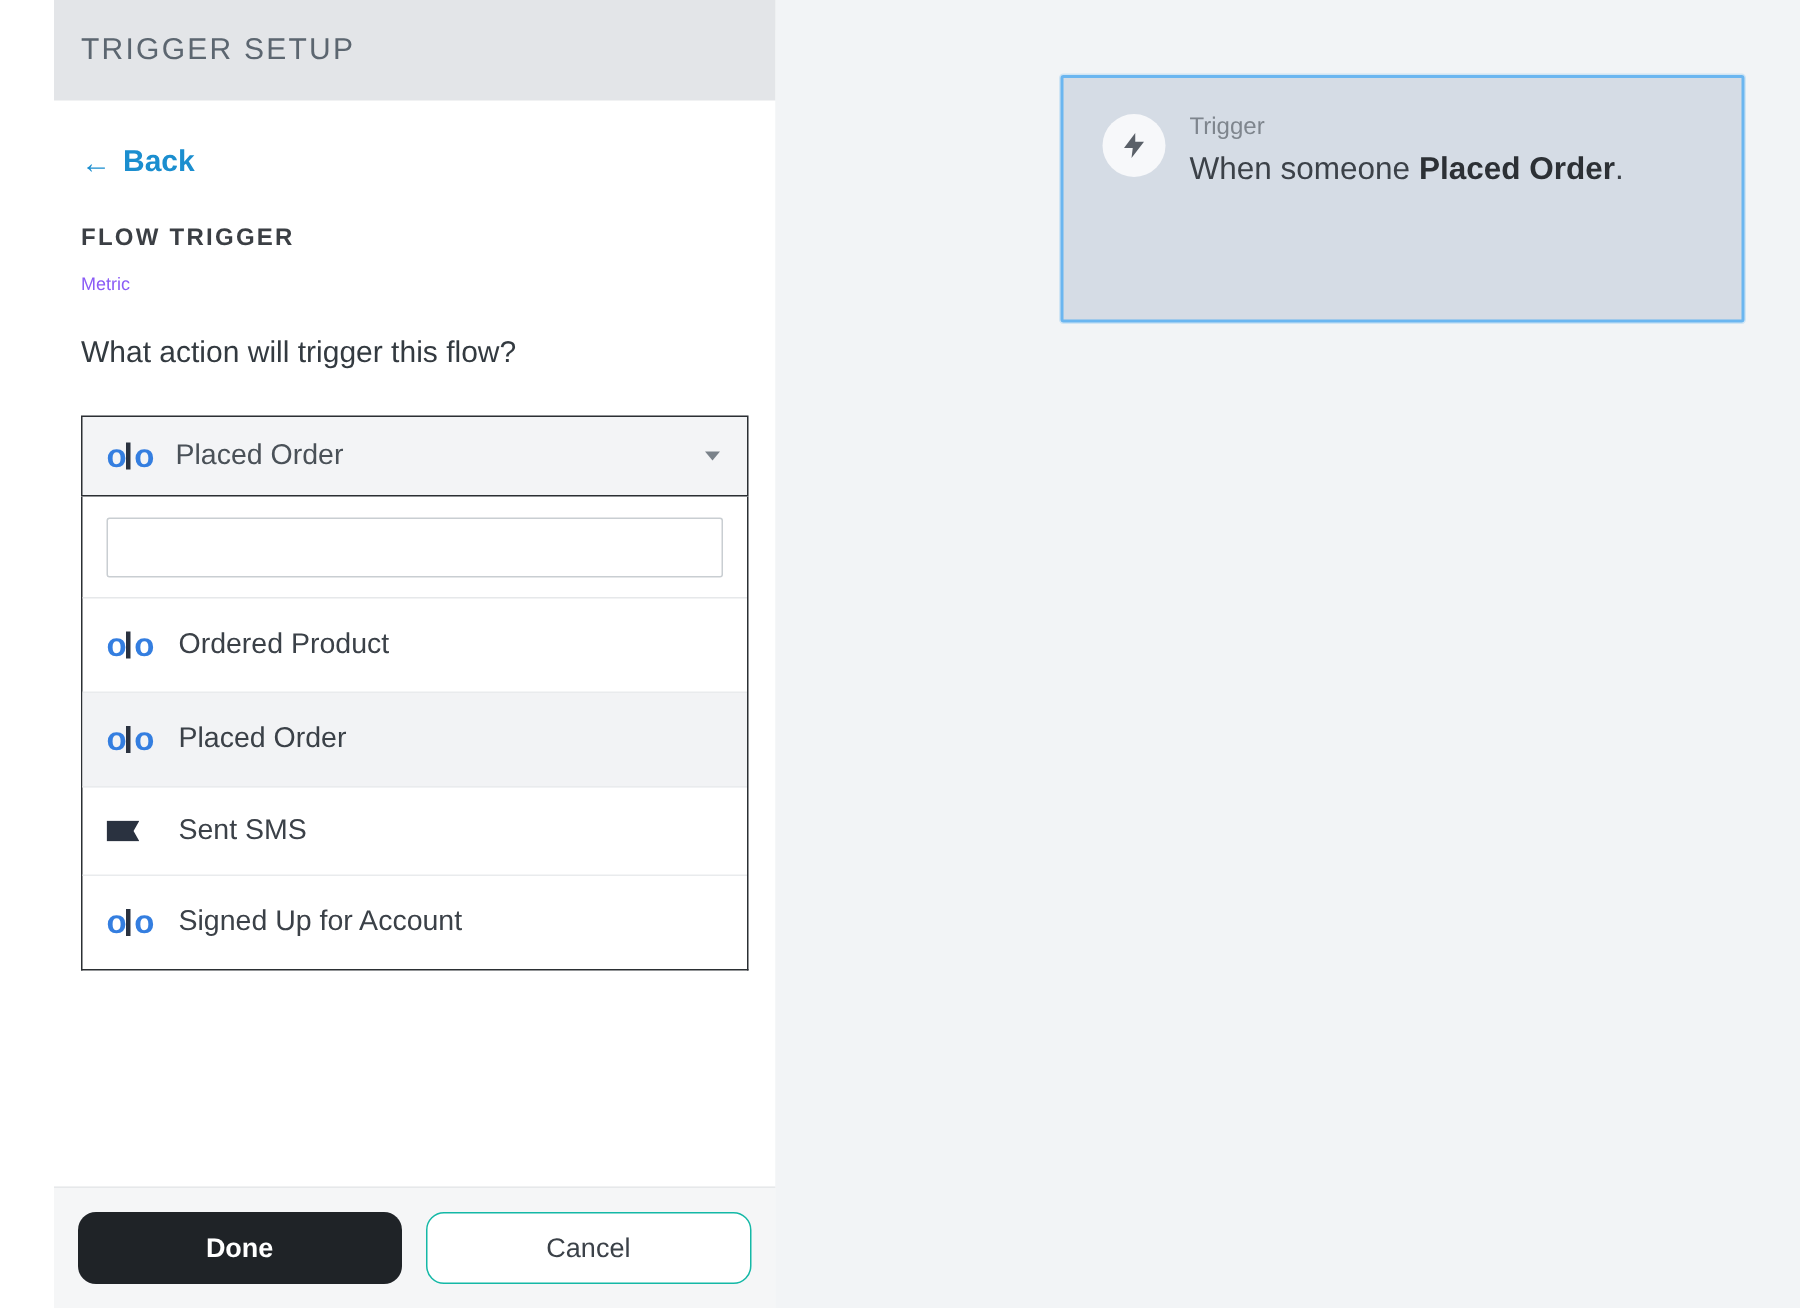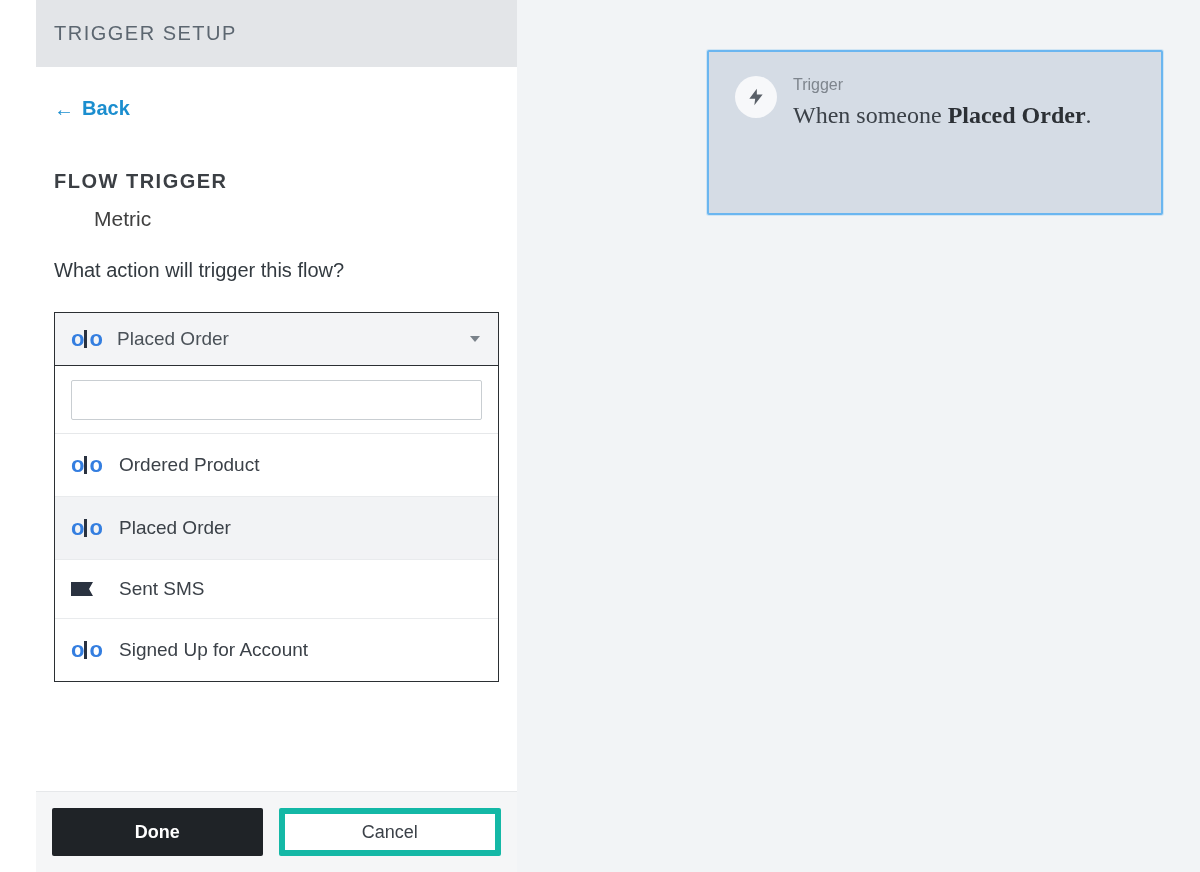--- a/index.html
+++ b/index.html
@@ -48,32 +48,30 @@
       cursor: pointer;
       gap: 8px;
       margin-bottom: 30px;
       margin-top: 12px;
     }
     .back-arrow {
       font-size: 20px;
       line-height: 1;
     }
     .section-label {
-      font-size: 20px;
+      font-size: 16px;
       font-weight: 600;
       letter-spacing: 1.5px;
       color: #3b3f44;
       margin-bottom: 14px;
-      margin-top: 20px;
     }
     .metric-label {
-      font-size: 21px;
-      color: #404040;
+      font-size: 12px;
+      color: #8b5cf6;
       margin-bottom: 28px;
-      margin-left: 40px;
     }
     .prompt {
       font-size: 20px;
       color: #333a40;
       margin-bottom: 30px;
     }
     .dropdown-wrap {
       position: relative;
     }
     .dropdown-selected {
@@ -179,36 +177,36 @@
       background: #f5f6f7;
       border-top: 1px solid #e6e8ea;
       padding: 16px;
       display: flex;
       gap: 16px;
     }
     .btn {
       flex: 1;
       height: 48px;
       font-size: 18px;
-      border-radius: 2px;
+      border-radius: 12px;
       cursor: pointer;
       display: flex;
       align-items: center;
       justify-content: center;
     }
     .btn-primary {
       background: #1f2327;
       color: #fff;
       border: none;
       font-weight: 600;
     }
     .btn-secondary {
       background: #fff;
       color: #3b4148;
-      border: 6px solid #14b8a6;
+      border: 1px solid #14b8a6;
     }
     .canvas {
       position: absolute;
       left: 517px;
       top: 0;
       right: 0;
       bottom: 0;
       background: #f2f4f6;
       margin-top: 20px;
     }
@@ -245,24 +243,23 @@
     }
     .card-text {
       flex: 1;
     }
     .card-label {
       font-size: 16px;
       color: #7e858d;
       margin-bottom: 4px;
     }
     .card-line {
-      font-size: 24px;
+      font-size: 21px;
       color: #3b4148;
       line-height: 1.45;
-      font-family: Liberation Serif, serif;
     }
     .card-line .bold {
       font-weight: 700;
       color: #2c3035;
     }
   </style>
 </head>
 <body>
 
 <div class="sidebar">

